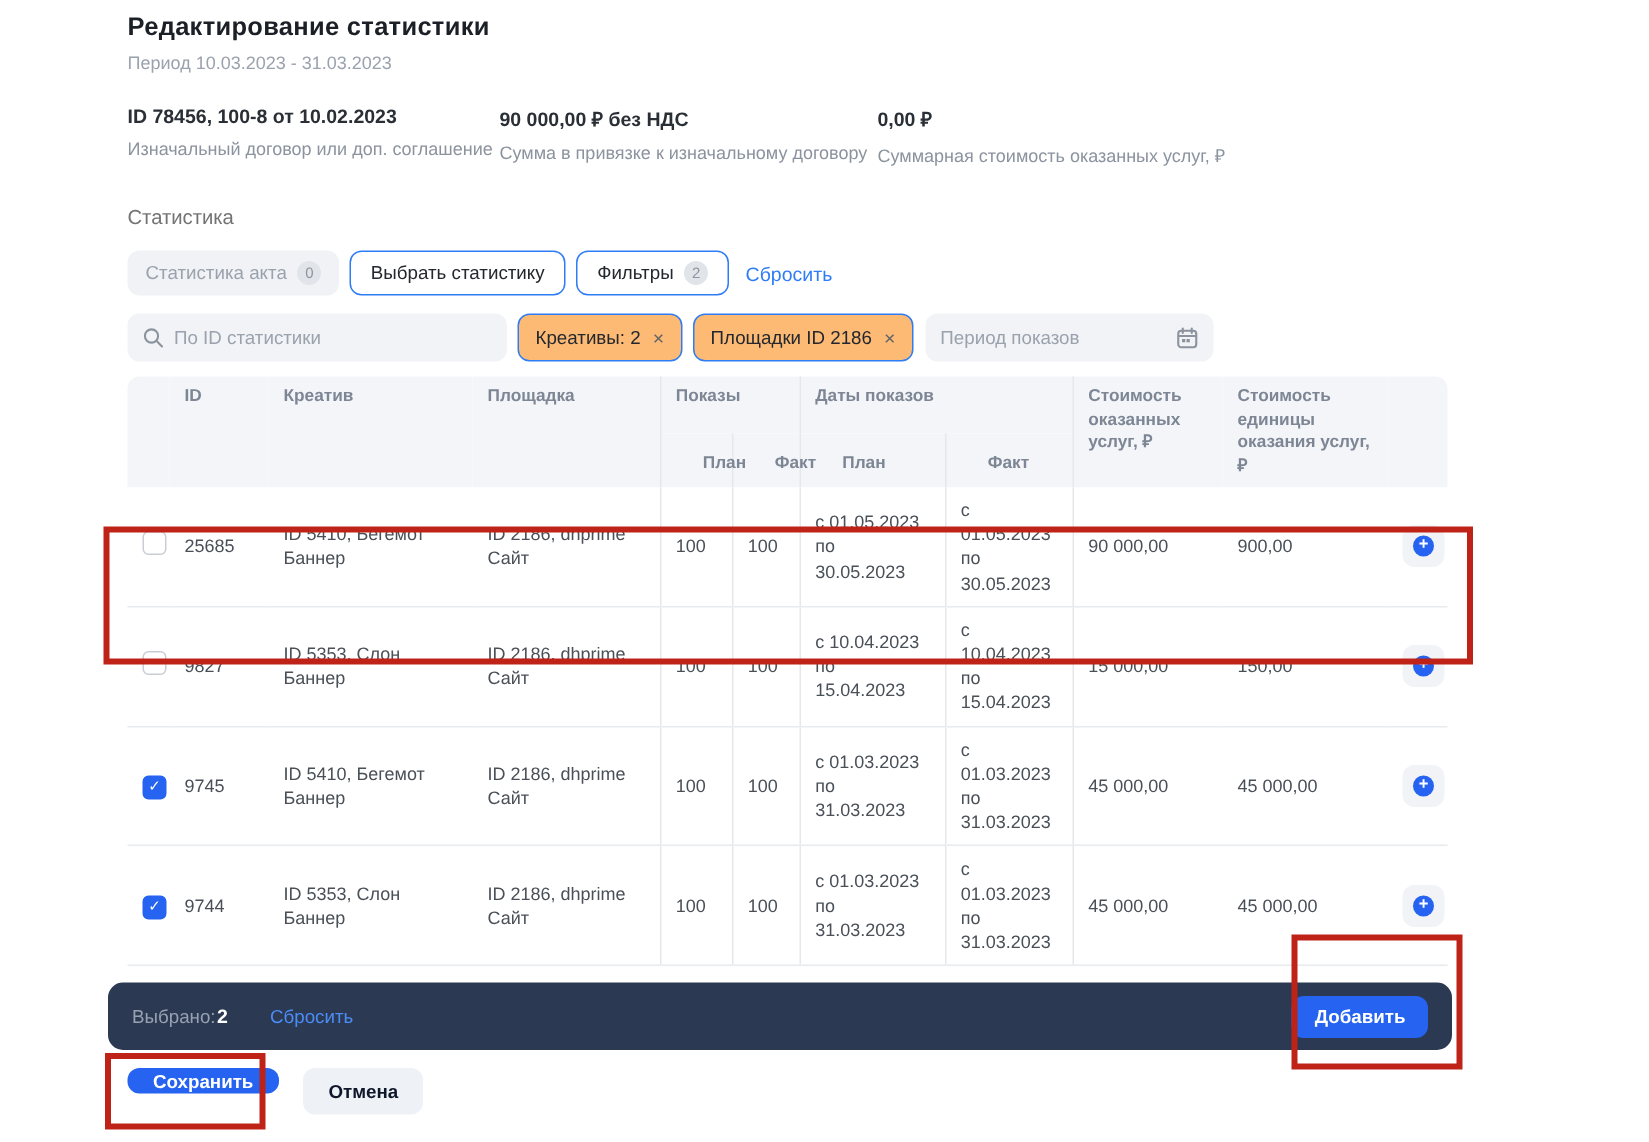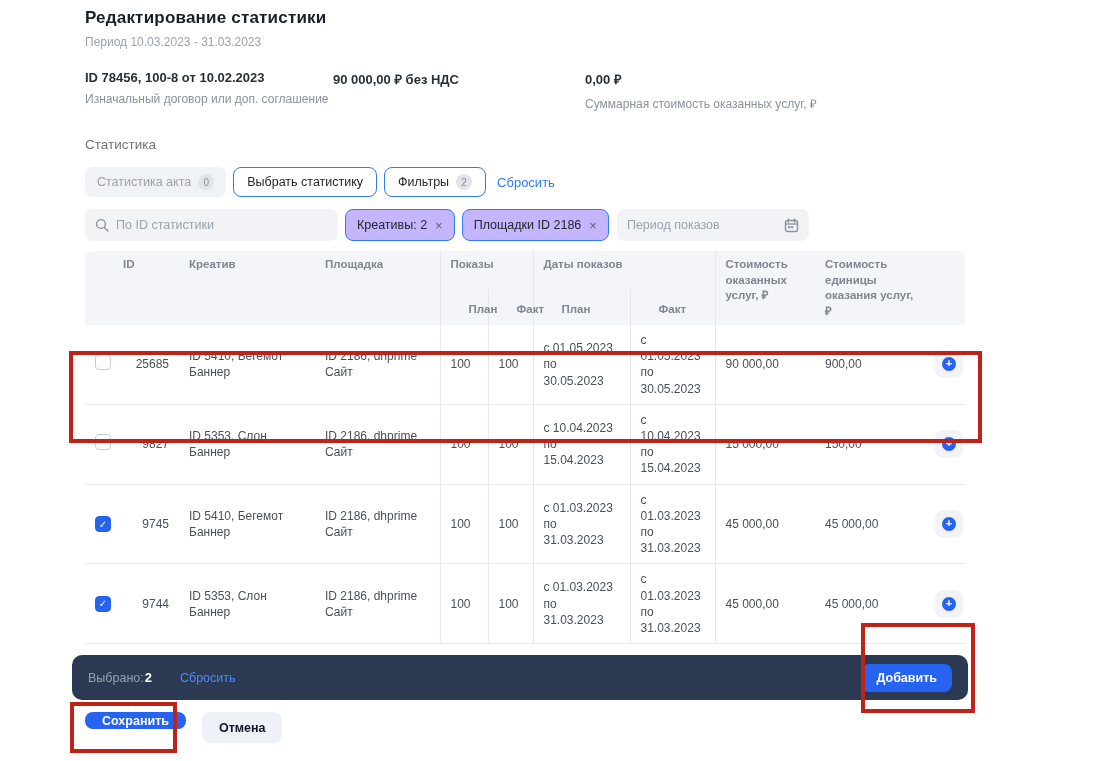--- a/index.html
+++ b/index.html
@@ -49,21 +49,21 @@
     width:253px; height:32px; background:#f1f3f6; border-radius:8px;
     display:flex; align-items:center; padding:0 10px; gap:7px;
   }
   .search-box input {
     border:none; background:transparent; outline:none; width:100%;
     font-size:12.5px; color:#3a4048; font-family:"Liberation Sans",sans-serif;
   }
   .search-box input::placeholder { color:#9aa2ad; }
   .chip {
     height:32px; display:flex; align-items:center; gap:8px;
-    background:#c4b5fd; border:1.5px solid #2e7cf6; border-radius:8px;
+    background:#fdba74; border:1.5px solid #2e7cf6; border-radius:8px;
     padding:0 11px; font-size:12.5px; color:#23272e;
   }
   .chip .chip-x { color:#5f6368; font-size:13px; cursor:pointer; }
   .period-box {
     width:192px; height:32px; background:#f1f3f6; border-radius:8px;
     display:flex; align-items:center; justify-content:space-between;
     padding:0 10px; font-size:12.5px; color:#9aa2ad; cursor:pointer; margin-left:1px;
   }
 
   table.stats { width:880px; border-collapse:collapse; margin-top:10px; table-layout:fixed; }
@@ -73,21 +73,21 @@
   }
   table.stats thead tr.sub th { padding-top:2px; padding-bottom:8px; vertical-align:bottom;padding-left:28px; }
   table.stats thead th.rounded-l { border-top-left-radius:8px; }
   table.stats thead th.rounded-r { border-top-right-radius:8px; }
   table.stats tbody td {
     padding:7px 10px; border-bottom:1px solid #e7eaee;
     font-size:12px; color:#4a5058; line-height:1.35; vertical-align:middle;
     background:#fff;
   }
   .vl { border-left:1px solid #e4e7ec; }
-  td.c-id { color:#5f6368;text-align:right; }
+  td.c-id { color:#5f6368; }
 
   .checkbox {
     width:16px; height:16px; border-radius:4px; display:inline-flex;
     align-items:center; justify-content:center; cursor:pointer;
     border:1.5px solid #c9ced6; background:#fff; font-size:10px; color:#fff;
   }
   .checkbox.checked { background:#2563f0; border-color:#2563f0; }
 
   .plus-btn {
     width:28px; height:28px; background:#f1f3f6; border:none; border-radius:8px;
@@ -140,20 +140,21 @@
   <div class="page-title">Редактирование статистики</div>
   <div class="page-period">Период 10.03.2023 - 31.03.2023</div>
 
   <div class="info-row">
     <div class="info-col1">
       <div class="info-value">ID 78456, 100-8 от 10.02.2023</div>
       <div class="info-label">Изначальный договор или доп. соглашение</div>
     </div>
     <div class="info-col2">
       <div class="info-value">90 000,00 ₽ без НДС</div>
+      <div class="info-label">Сумма в привязке к изначальному договору</div>
     </div>
     <div class="info-col3">
       <div class="info-value">0,00 ₽</div>
       <div class="info-label">Суммарная стоимость оказанных услуг, ₽</div>
     </div>
   </div>
 
   <div class="section-heading">Статистика</div>
 
   <div class="btn-row">

